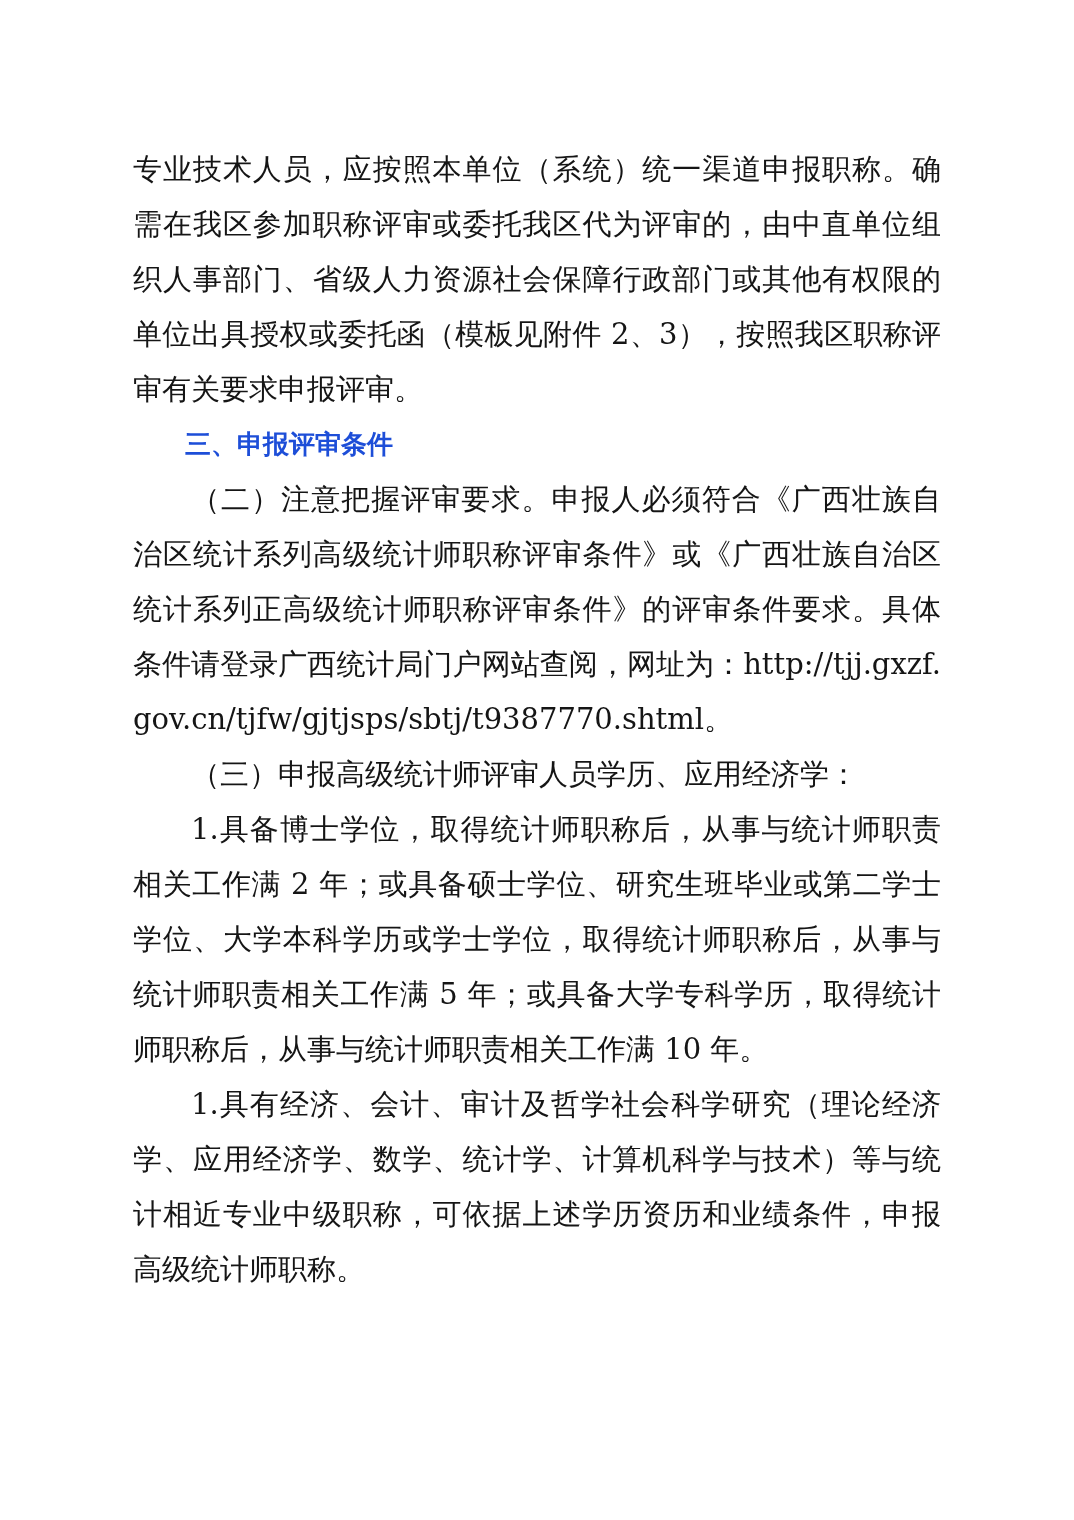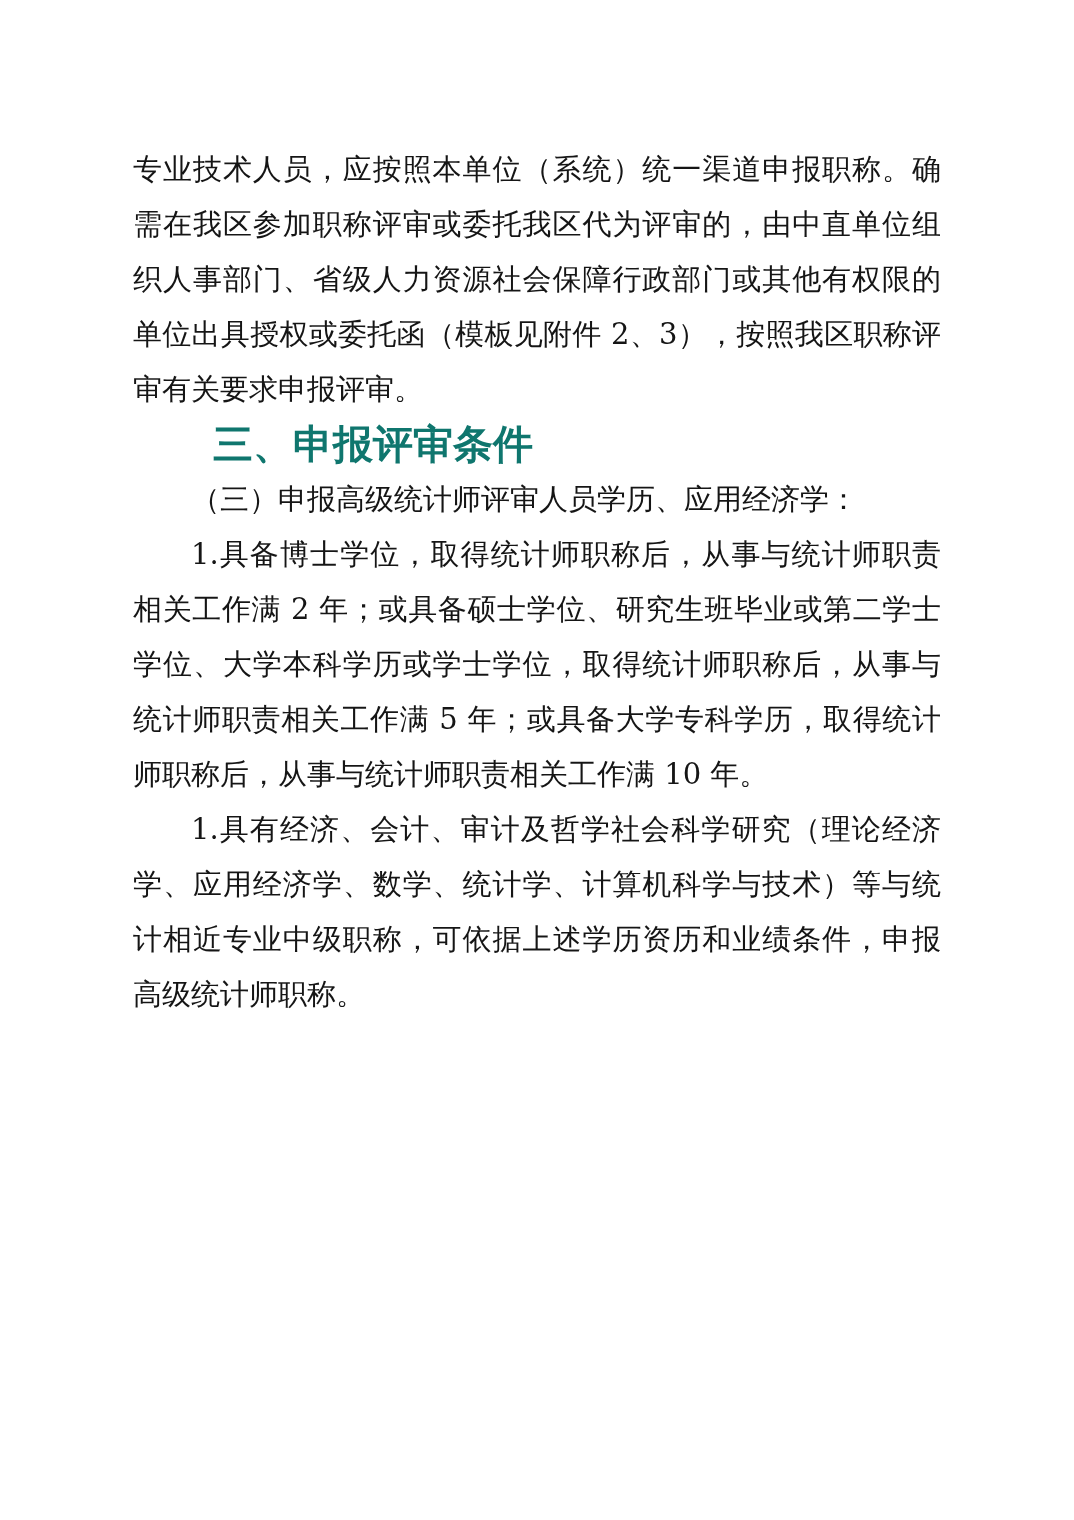--- a/index.html
+++ b/index.html
@@ -34,23 +34,23 @@
   }
   .para.indent {
     text-indent: 2em;
   }
   .heading {
     margin: 0;
     padding: 0;
     text-indent: 2em;
     font-family: "DejaVu Sans", "Liberation Sans", sans-serif;
     font-weight: bold;
-    font-size: 40px;
+    font-size: 26px;
     line-height: 55px;
-    color: #0f766e;
+    color: #1d4ed8;
   }
   .page-footer {
     position: absolute;
     top: 1392px;
     right: 158px;
     font-size: 25px;
     line-height: 36px;
     color: #222222;
     font-family: "DejaVu Serif", "Liberation Serif", serif;
   }
@@ -63,20 +63,21 @@
 
 <div class="page">
 
   <main class="content">
 
     <p class="para">专业技术人员，应按照本单位（系统）统一渠道申报职称。确需在我区参加职称评审或委托我区代为评审的，由中直单位组织人事部门、省级人力资源社会保障行政部门或其他有权限的单位出具授权或委托函（模板见附件 2、3），按照我区职称评审有关要求申报评审。</p>
 
     <h3 class="heading">三、申报评审条件</h3>
 
 
+    <p class="para indent">（二）注意把握评审要求。申报人必须符合《广西壮族自治区统计系列高级统计师职称评审条件》或《广西壮族自治区统计系列正高级统计师职称评审条件》的评审条件要求。具体条件请登录广西统计局门户网站查阅，网址为：http://tjj.gxzf.gov.cn/tjfw/gjtjsps/sbtj/t9387770.shtml。</p>
 
     <p class="para indent">（三）申报高级统计师评审人员学历、应用经济学：</p>
 
     <p class="para indent">1.具备博士学位，取得统计师职称后，从事与统计师职责相关工作满 2 年；或具备硕士学位、研究生班毕业或第二学士学位、大学本科学历或学士学位，取得统计师职称后，从事与统计师职责相关工作满 5 年；或具备大学专科学历，取得统计师职称后，从事与统计师职责相关工作满 10 年。</p>
 
     <p class="para indent">1.具有经济、会计、审计及哲学社会科学研究（理论经济学、应用经济学、数学、统计学、计算机科学与技术）等与统计相近专业中级职称，可依据上述学历资历和业绩条件，申报高级统计师职称。</p>
 
   </main>
 
   <footer class="page-footer">

